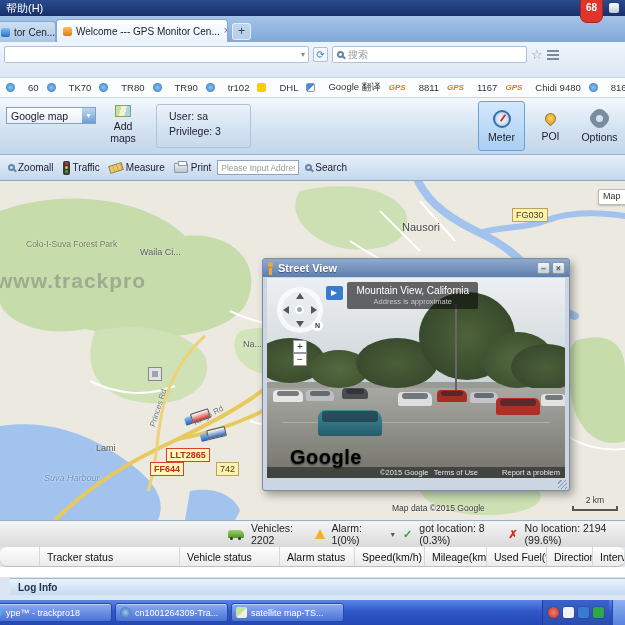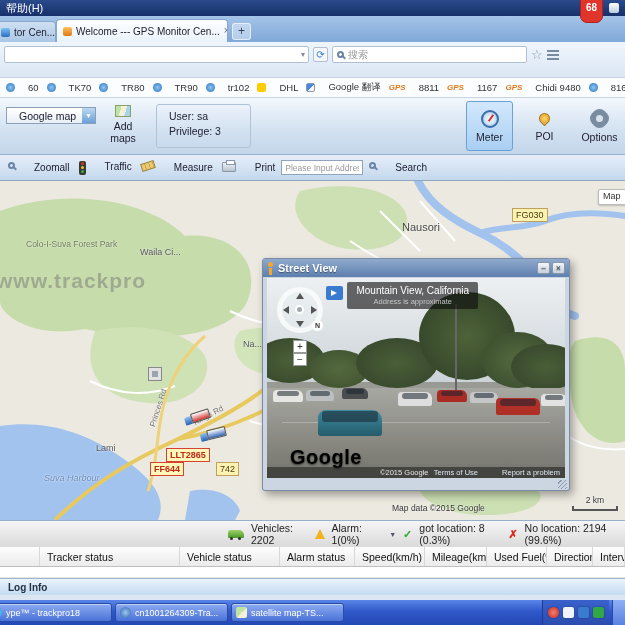--- a/index.html
+++ b/index.html
@@ -53,41 +53,41 @@
   .ic-dhl { background:#ffcc00; }
   .ic-gtr { background:linear-gradient(135deg,#4a86e8 50%,#f4f6f8 50%); border:1px solid #89a; }
   .ic-shop { background:#e08030; }
   .ic-hoko { background:#d02020; }
   .gps-txt { color:#e07818; font-weight:bold; font-size:8px; letter-spacing:0; }
 
   
   .app-toolbar { height:57px; background:linear-gradient(#f3f8fd,#d4e2f1 55%,#c3d6ea); border-bottom:1px solid #98b2d0;
     position:relative; font-size:10.5px; color:#223; }
   .map-select { position:absolute; left:6px; top:9px; width:90px; height:17px; background:linear-gradient(#fff,#e9eff6);
-    border:1px solid #8aa0b8; display:flex; align-items:center; padding-left:12px; }
+    border:1px solid #8aa0b8; display:flex; align-items:center; padding-left:4px; }
   .map-select .dd { margin-left:auto; width:13px; height:15px; background:linear-gradient(#bcd8f2,#6aa0d8);
     color:#fff; font-size:8px; text-align:center; line-height:15px; }
   .addmaps { position:absolute; left:100px; top:5px; width:46px; text-align:center; }
   .ic-map { width:16px; height:12px; margin:2px auto 3px; background:linear-gradient(105deg,#bfe3a0 33%,#f5f0d8 33% 66%,#a8d4e8 66%); border:1px solid #88a070; }
   .userbox { position:absolute; left:156px; top:6px; width:95px; height:44px; border:1px solid #aec2d8; border-radius:3px; padding:4px 0 0 12px; }
   .userbox div { line-height:15px; }
-  .tool-btns { position:absolute; right:2px; top:3px; bottom:3px; display:flex; gap:8px; }
+  .tool-btns { position:absolute; right:2px; top:3px; bottom:3px; display:flex; gap:2px; }
   .tbtn { width:47px; display:flex; flex-direction:column; align-items:center; justify-content:center; gap:3px;
     border-radius:3px; border:1px solid transparent; font-size:10.5px; }
   .tbtn.sel { background:linear-gradient(#d3e8fc,#a9cff2); border-color:#6aa2d8; }
   .ic-meter { width:18px; height:18px; border-radius:50%; background:radial-gradient(#f8fbff,#cfe2f4 55%,#7cabd8); border:2px solid #3a6ea8; position:relative; }
   .ic-meter::after { content:""; position:absolute; left:7px; top:2px; width:2px; height:8px; background:#d03020; transform:rotate(35deg); }
   .ic-poi { width:11px; height:11px; background:radial-gradient(#ffd868,#e09820); border:1px solid #a87818;
     border-radius:50% 50% 50% 0; transform:rotate(-45deg); margin:3px 0; }
   .ic-gear { width:15px; height:15px; border-radius:50%; border:4px solid #7a8ca0; background:#d8e2ec; box-shadow:0 -2px 0 #7a8ca0, 0 2px 0 #7a8ca0, -2px 0 0 #7a8ca0, 2px 0 0 #7a8ca0; margin:2px; }
 
   
   .map-toolbar { height:26px; background:linear-gradient(#e6effa,#c4d8ec); border-bottom:1px solid #8fa8c8;
     display:flex; align-items:center; gap:3px; padding:0 5px; font-size:10px; color:#223; }
-  .mt-item { display:flex; align-items:flex-start; gap:19px; padding:0 3px; flex:none; }
+  .mt-item { display:flex; align-items:center; gap:3px; padding:0 3px; flex:none; }
   .ic-traffic { width:7px; height:14px; background:#3a3a3a; border-radius:2px; display:flex; flex-direction:column; align-items:center; justify-content:space-evenly; }
   .ic-traffic i { width:3px; height:3px; border-radius:50%; display:block; }
   .ic-measure { width:14px; height:8px; background:repeating-linear-gradient(90deg,#ecc870 0 3px,#d0a840 3px 4px); border:1px solid #a08030; transform:rotate(-18deg); }
   .ic-print { width:14px; height:10px; background:linear-gradient(#eef2f6,#b8c4d0); border:1px solid #8898a8; border-radius:1px; position:relative; }
   .ic-print::before { content:""; position:absolute; left:3px; top:-3px; width:7px; height:3px; background:#fff; border:1px solid #8898a8; }
   .addr-input { width:82px; height:15px; border:1px solid #90a4bc; font-size:8.5px; padding:0 3px; }
 
   
   .map-area { position:relative; height:339px; overflow:hidden; background:#ece9e0; }
   .map-area svg { position:absolute; left:0; top:0; }
@@ -161,25 +161,25 @@
   
   .status-bar { height:27px; background:linear-gradient(#f5f5f5,#dadada); border-top:1px solid #98b0cc;
     display:flex; align-items:center; gap:7px; font-size:10.5px; color:#222; padding-left:228px; }
   .ic-car { width:16px; height:8px; background:linear-gradient(#9ed06a,#4a9a28); border-radius:3px 5px 1px 1px; position:relative; flex:none; }
   .ic-car::after { content:""; position:absolute; left:2px; bottom:-2px; width:3px; height:3px; background:#333; border-radius:50%; box-shadow:8px 0 0 #333; }
   .ic-warn { width:0; height:0; border-left:5px solid transparent; border-right:5px solid transparent; border-bottom:10px solid #f2b41c; }
   .dd-mini { font-size:7px; color:#556; }
   .ok { color:#2fa838; font-weight:bold; font-size:11px; }
   .bad { color:#d8281e; font-weight:bold; font-size:11px; }
   .tbl-head { height:20px; background:linear-gradient(#fdfdfd,#ebebeb); border-bottom:1px solid #c0c0c0;
-    display:flex; align-items:center; font-size:10.5px; color:#111; overflow:hidden; }
+    display:flex; align-items:center; font-size:10.5px; color:#111; overflow:hidden;border-radius:7px; }
   .th { border-right:1px solid #d8d8d8; padding-left:7px; height:100%; display:flex; align-items:center; white-space:nowrap; overflow:hidden; flex:none; }
   .tbl-body { height:11px; background:#fff; border-bottom:1px solid #e4e4e4; }
   .log-bar { height:17px; background:linear-gradient(#e9f3fd,#c6dbf0); border-top:1px solid #9fb8d2;
-    display:flex; align-items:center; padding:0 8px; font-size:10px; color:#234; font-weight:bold; }
+    display:flex; align-items:center; padding:0 8px; font-size:10px; color:#234; font-weight:bold;margin-left:10px; }
   .win-bottom { height:5px; background:#dce6f2; }
 
   
   .taskbar { height:25px; background:linear-gradient(#5a86e8,#3058c8 45%,#2448b4); display:flex; align-items:center; gap:3px; padding:0 0 0 2px; }
   .task { height:19px; width:113px; flex:none; border-radius:3px; background:linear-gradient(#8cabf0,#4a72d8);
     border:1px solid #2a4aa8; display:flex; align-items:center; gap:4px; padding:0 4px; color:#fff; font-size:9px;
     overflow:hidden; white-space:nowrap; box-shadow:inset 0 1px 0 rgba(255,255,255,.45); }
   .task.first { margin-left:-16px; width:126px; }
   .task.active { background:linear-gradient(#2c50b0,#1e3c94); box-shadow:inset 0 1px 3px rgba(0,0,0,.5); }
   .ti { width:11px; height:11px; border-radius:2px; flex:none; }

